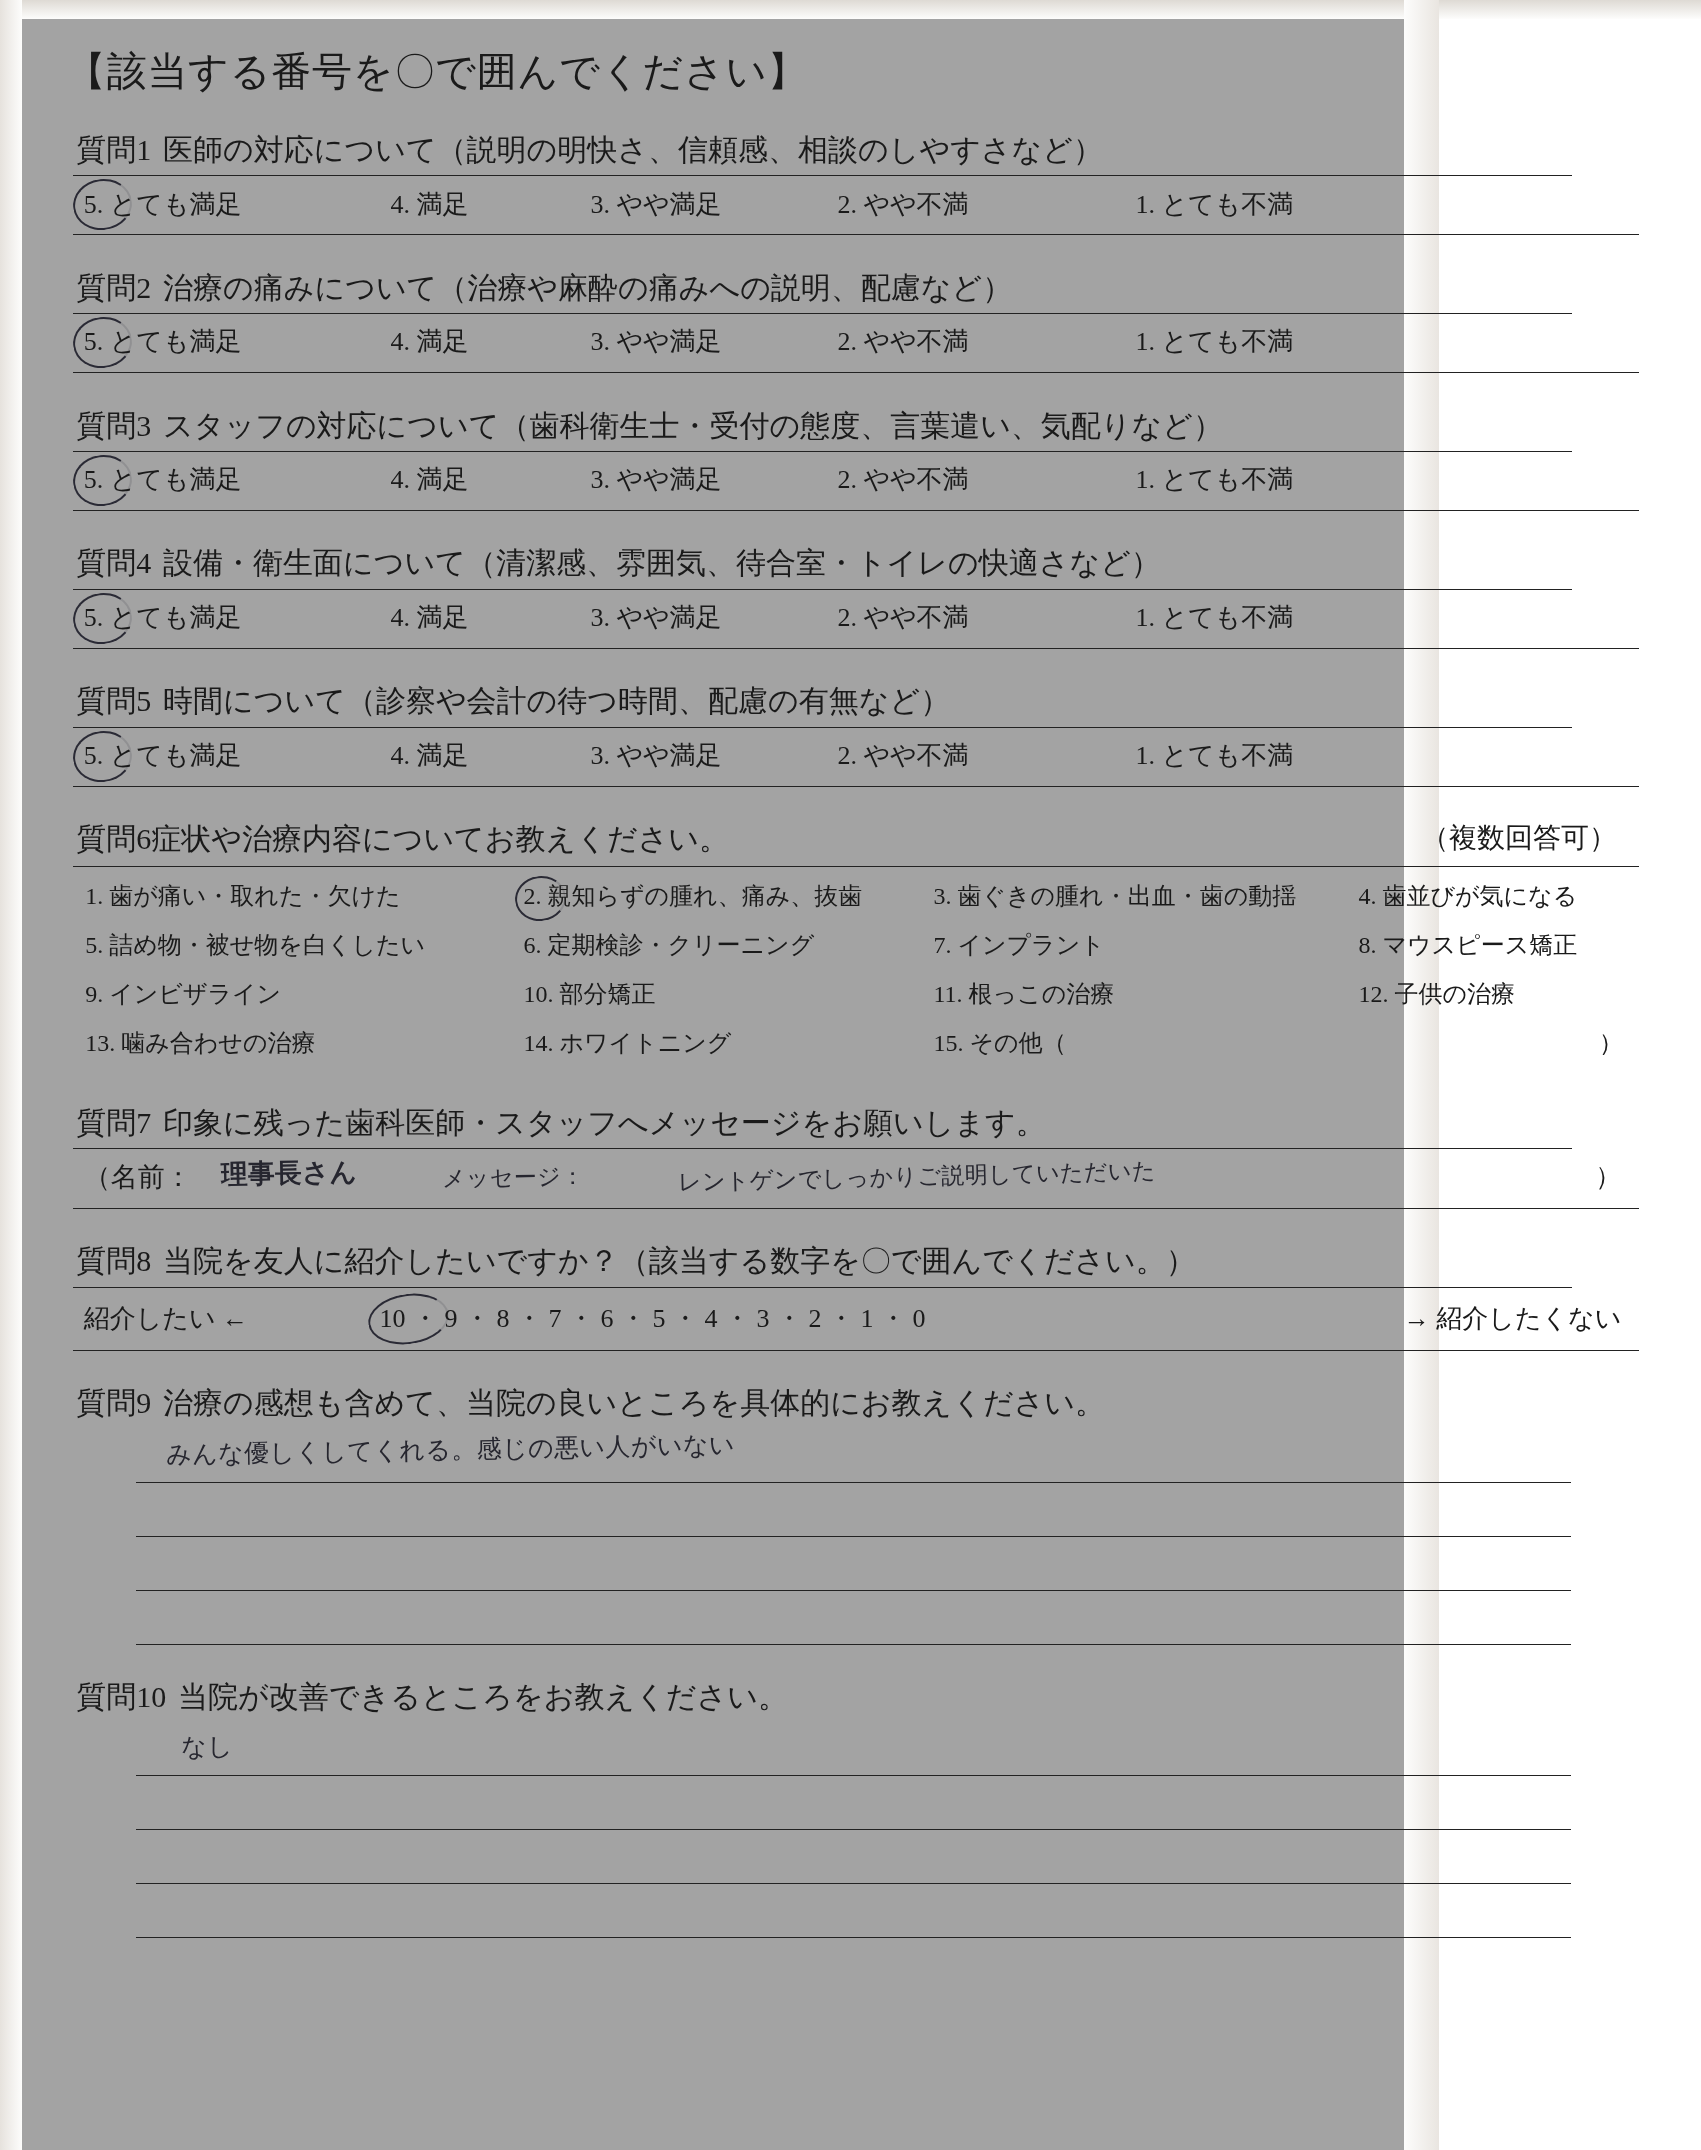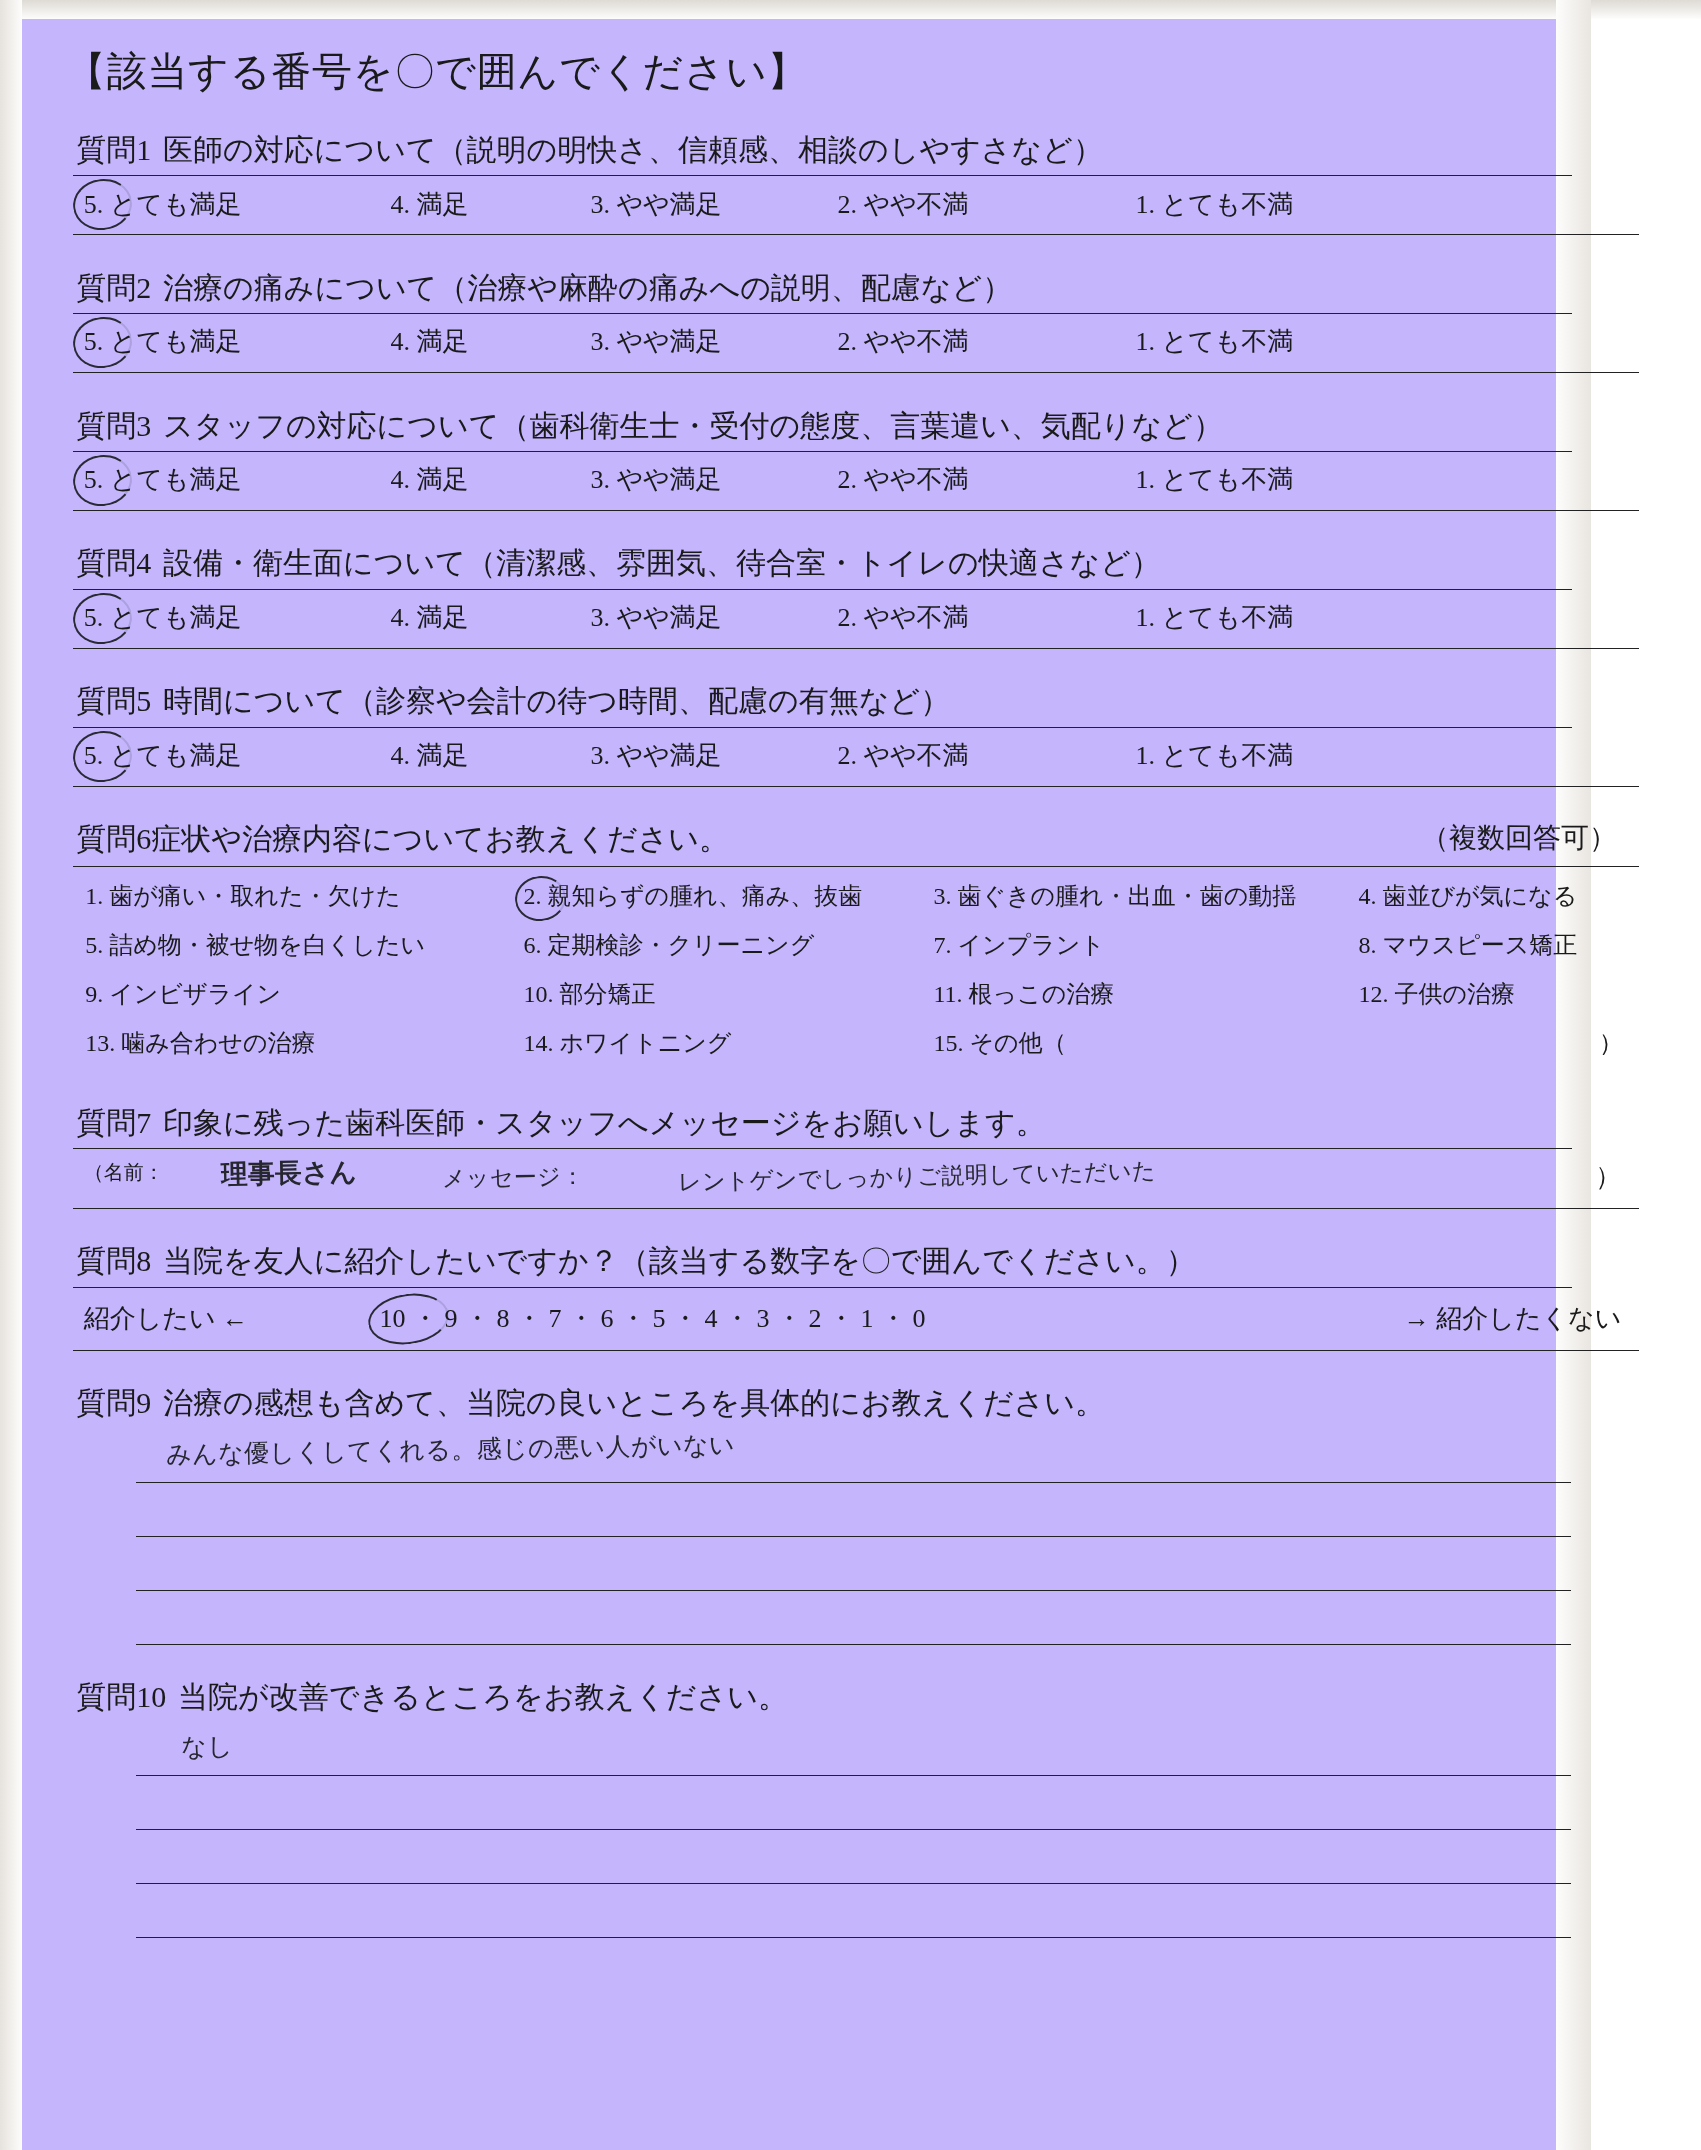--- a/index.html
+++ b/index.html
@@ -11,23 +11,23 @@
     width: 1701px;
     height: 2151px;
     font-family: "Liberation Serif", "DejaVu Serif", serif;
     color: #1a1a1a;
     position: relative;
     overflow: hidden;
   }
   .page {
     position: absolute;
     left: 0; top: 0;
-    width: 1591px;
+    width: 1439px;
     height: 2151px;
-    background: #c4b5fd;
+    background: #a3a3a3;
   }
   
   .scan-edge-top {
     position: absolute; left: 0; top: 0; width: 1701px; height: 19px;
     background: linear-gradient(to bottom, #dedad4, #fdfdfc);
   }
   .scan-edge-left {
     position: absolute; left: 0; top: 0; width: 22px; height: 2151px;
     background: linear-gradient(to right, #e6e2dd, #fdfdfc);
   }
@@ -146,21 +146,21 @@
   
   .answer-line {
     position: relative;
     margin-left: 7.4px;
     height: 59px;
     border-bottom: 1.5px solid #222;
   }
   .answer-static {
     position: absolute;
     left: 10.3px; top: 10.3px;
-    font-size: 20px;
+    font-size: 27px;
     white-space: nowrap;
   }
   .answer-paren-right {
     position: absolute;
     right: 17.7px; top: 10.3px;
     font-size: 26px;
   }
   .hand {
     font-family: "DejaVu Sans", sans-serif;
     color: #26262f;

